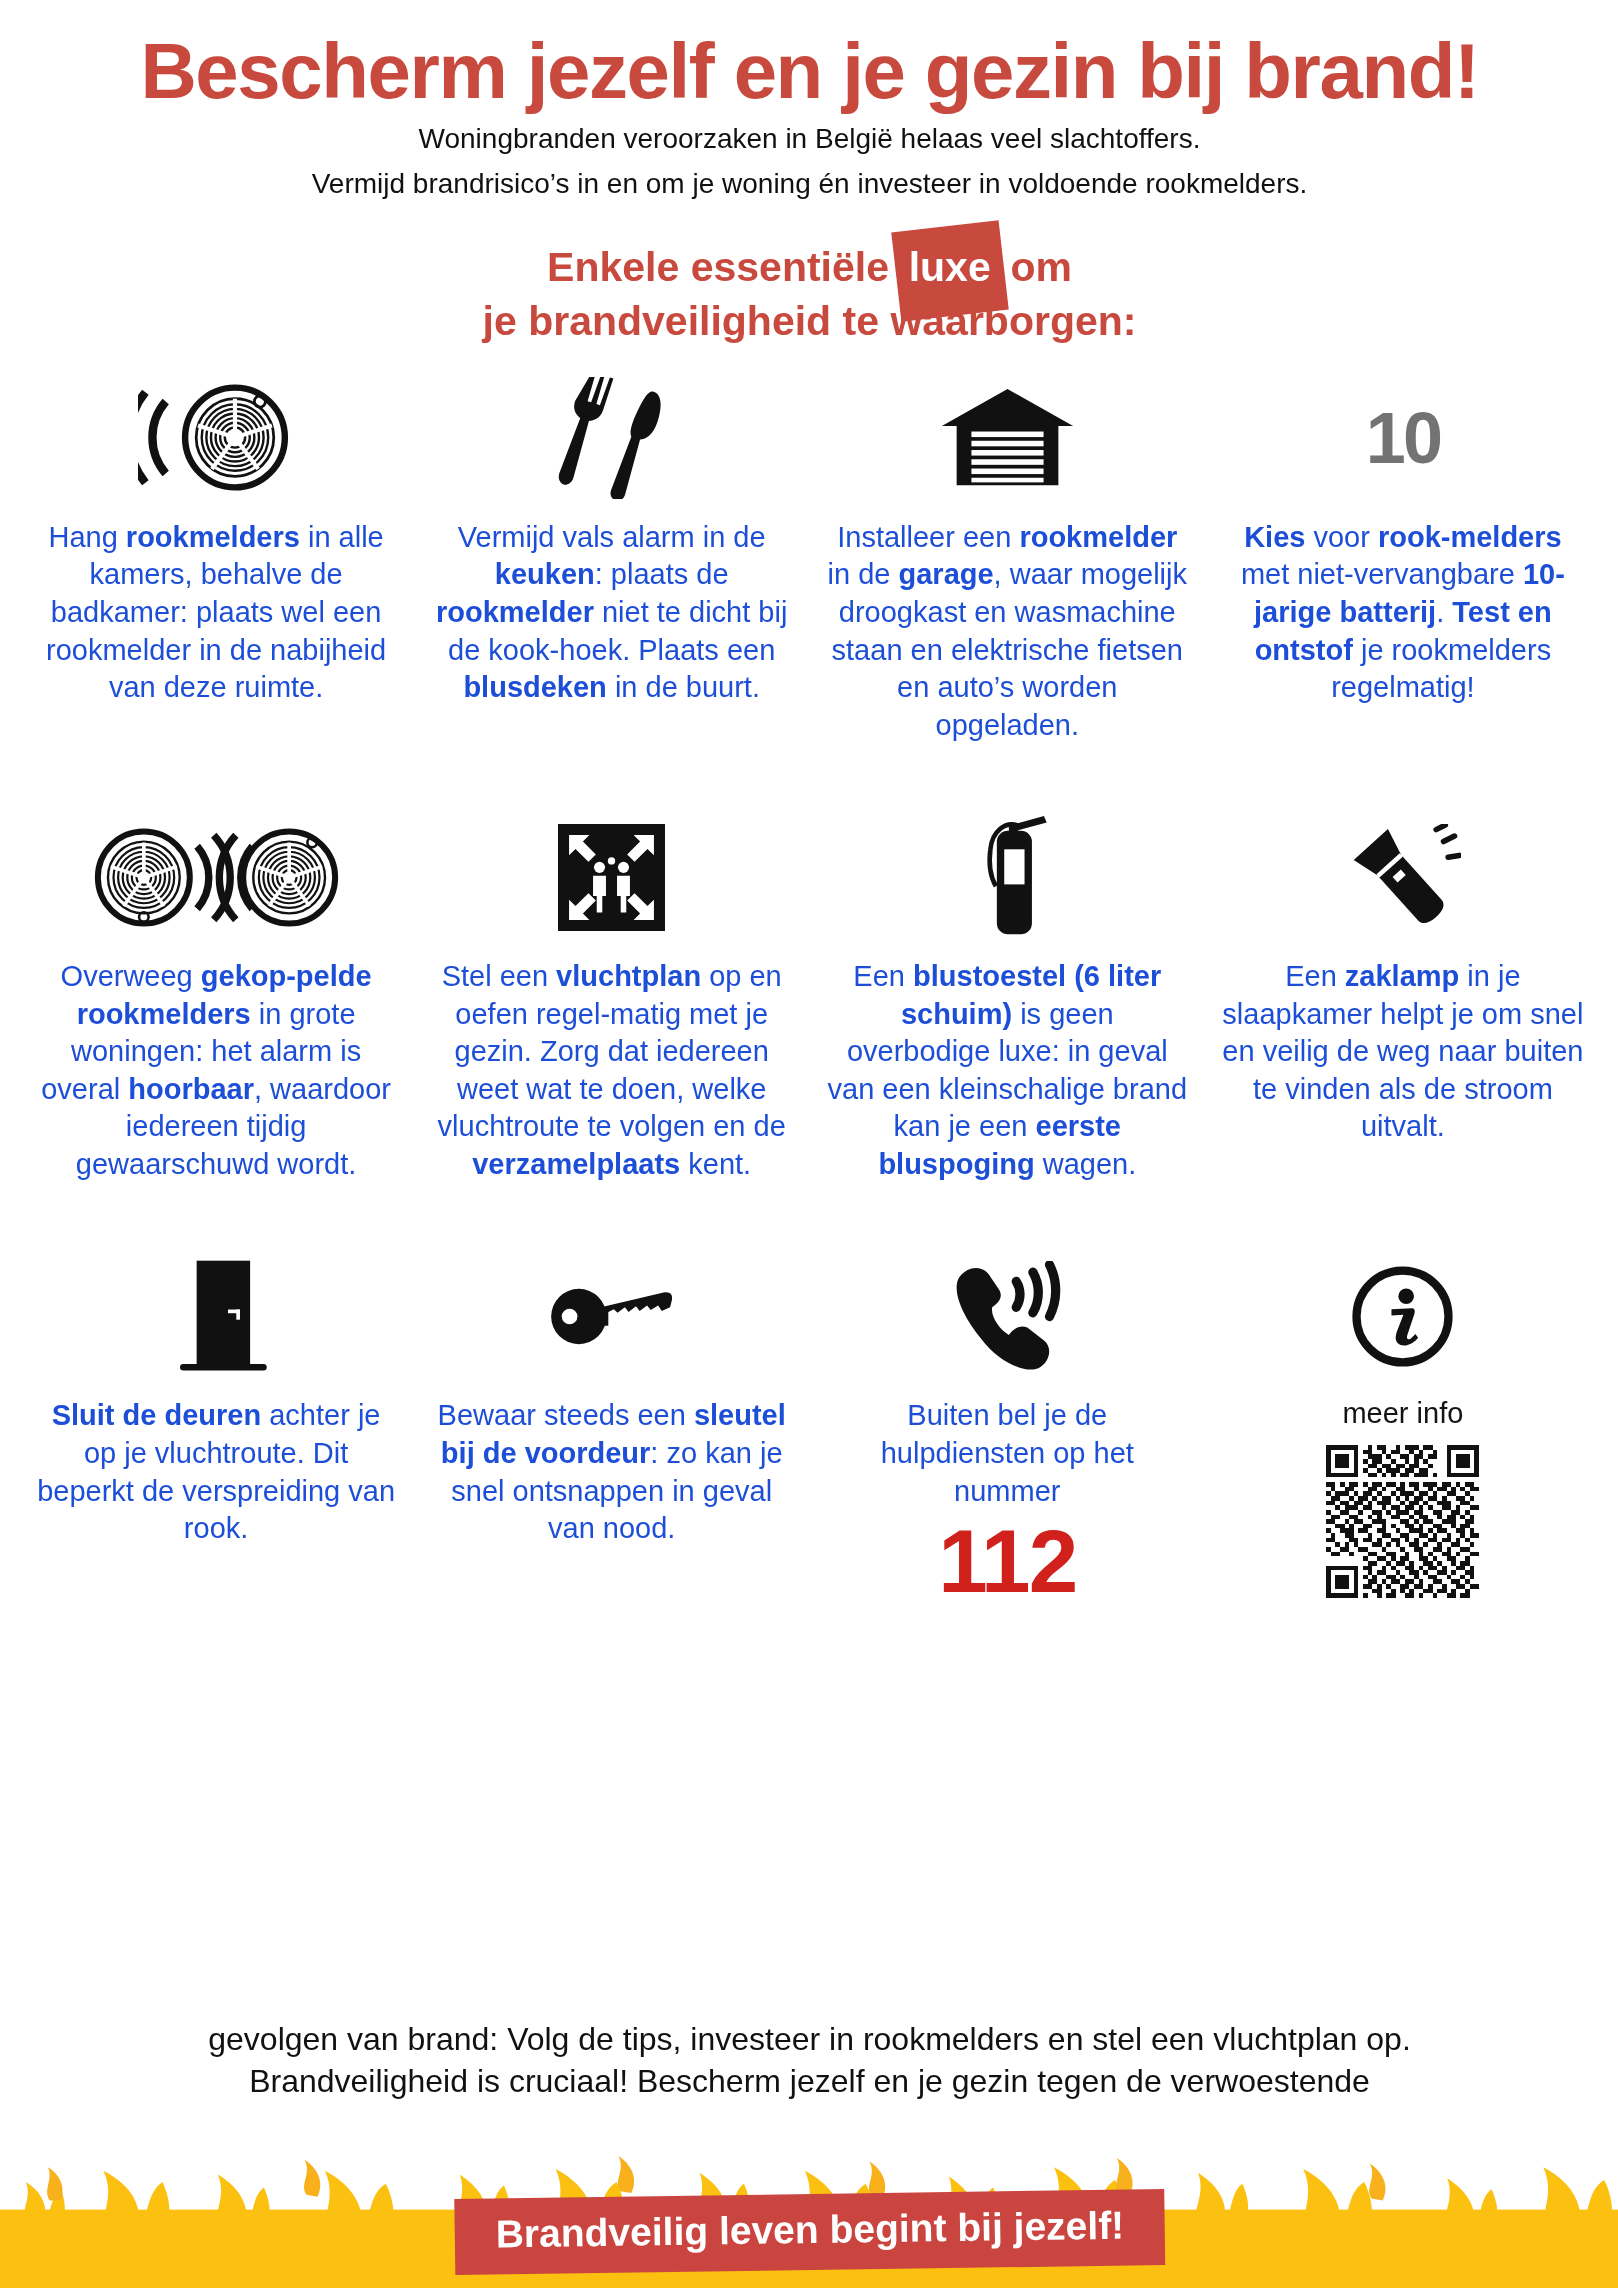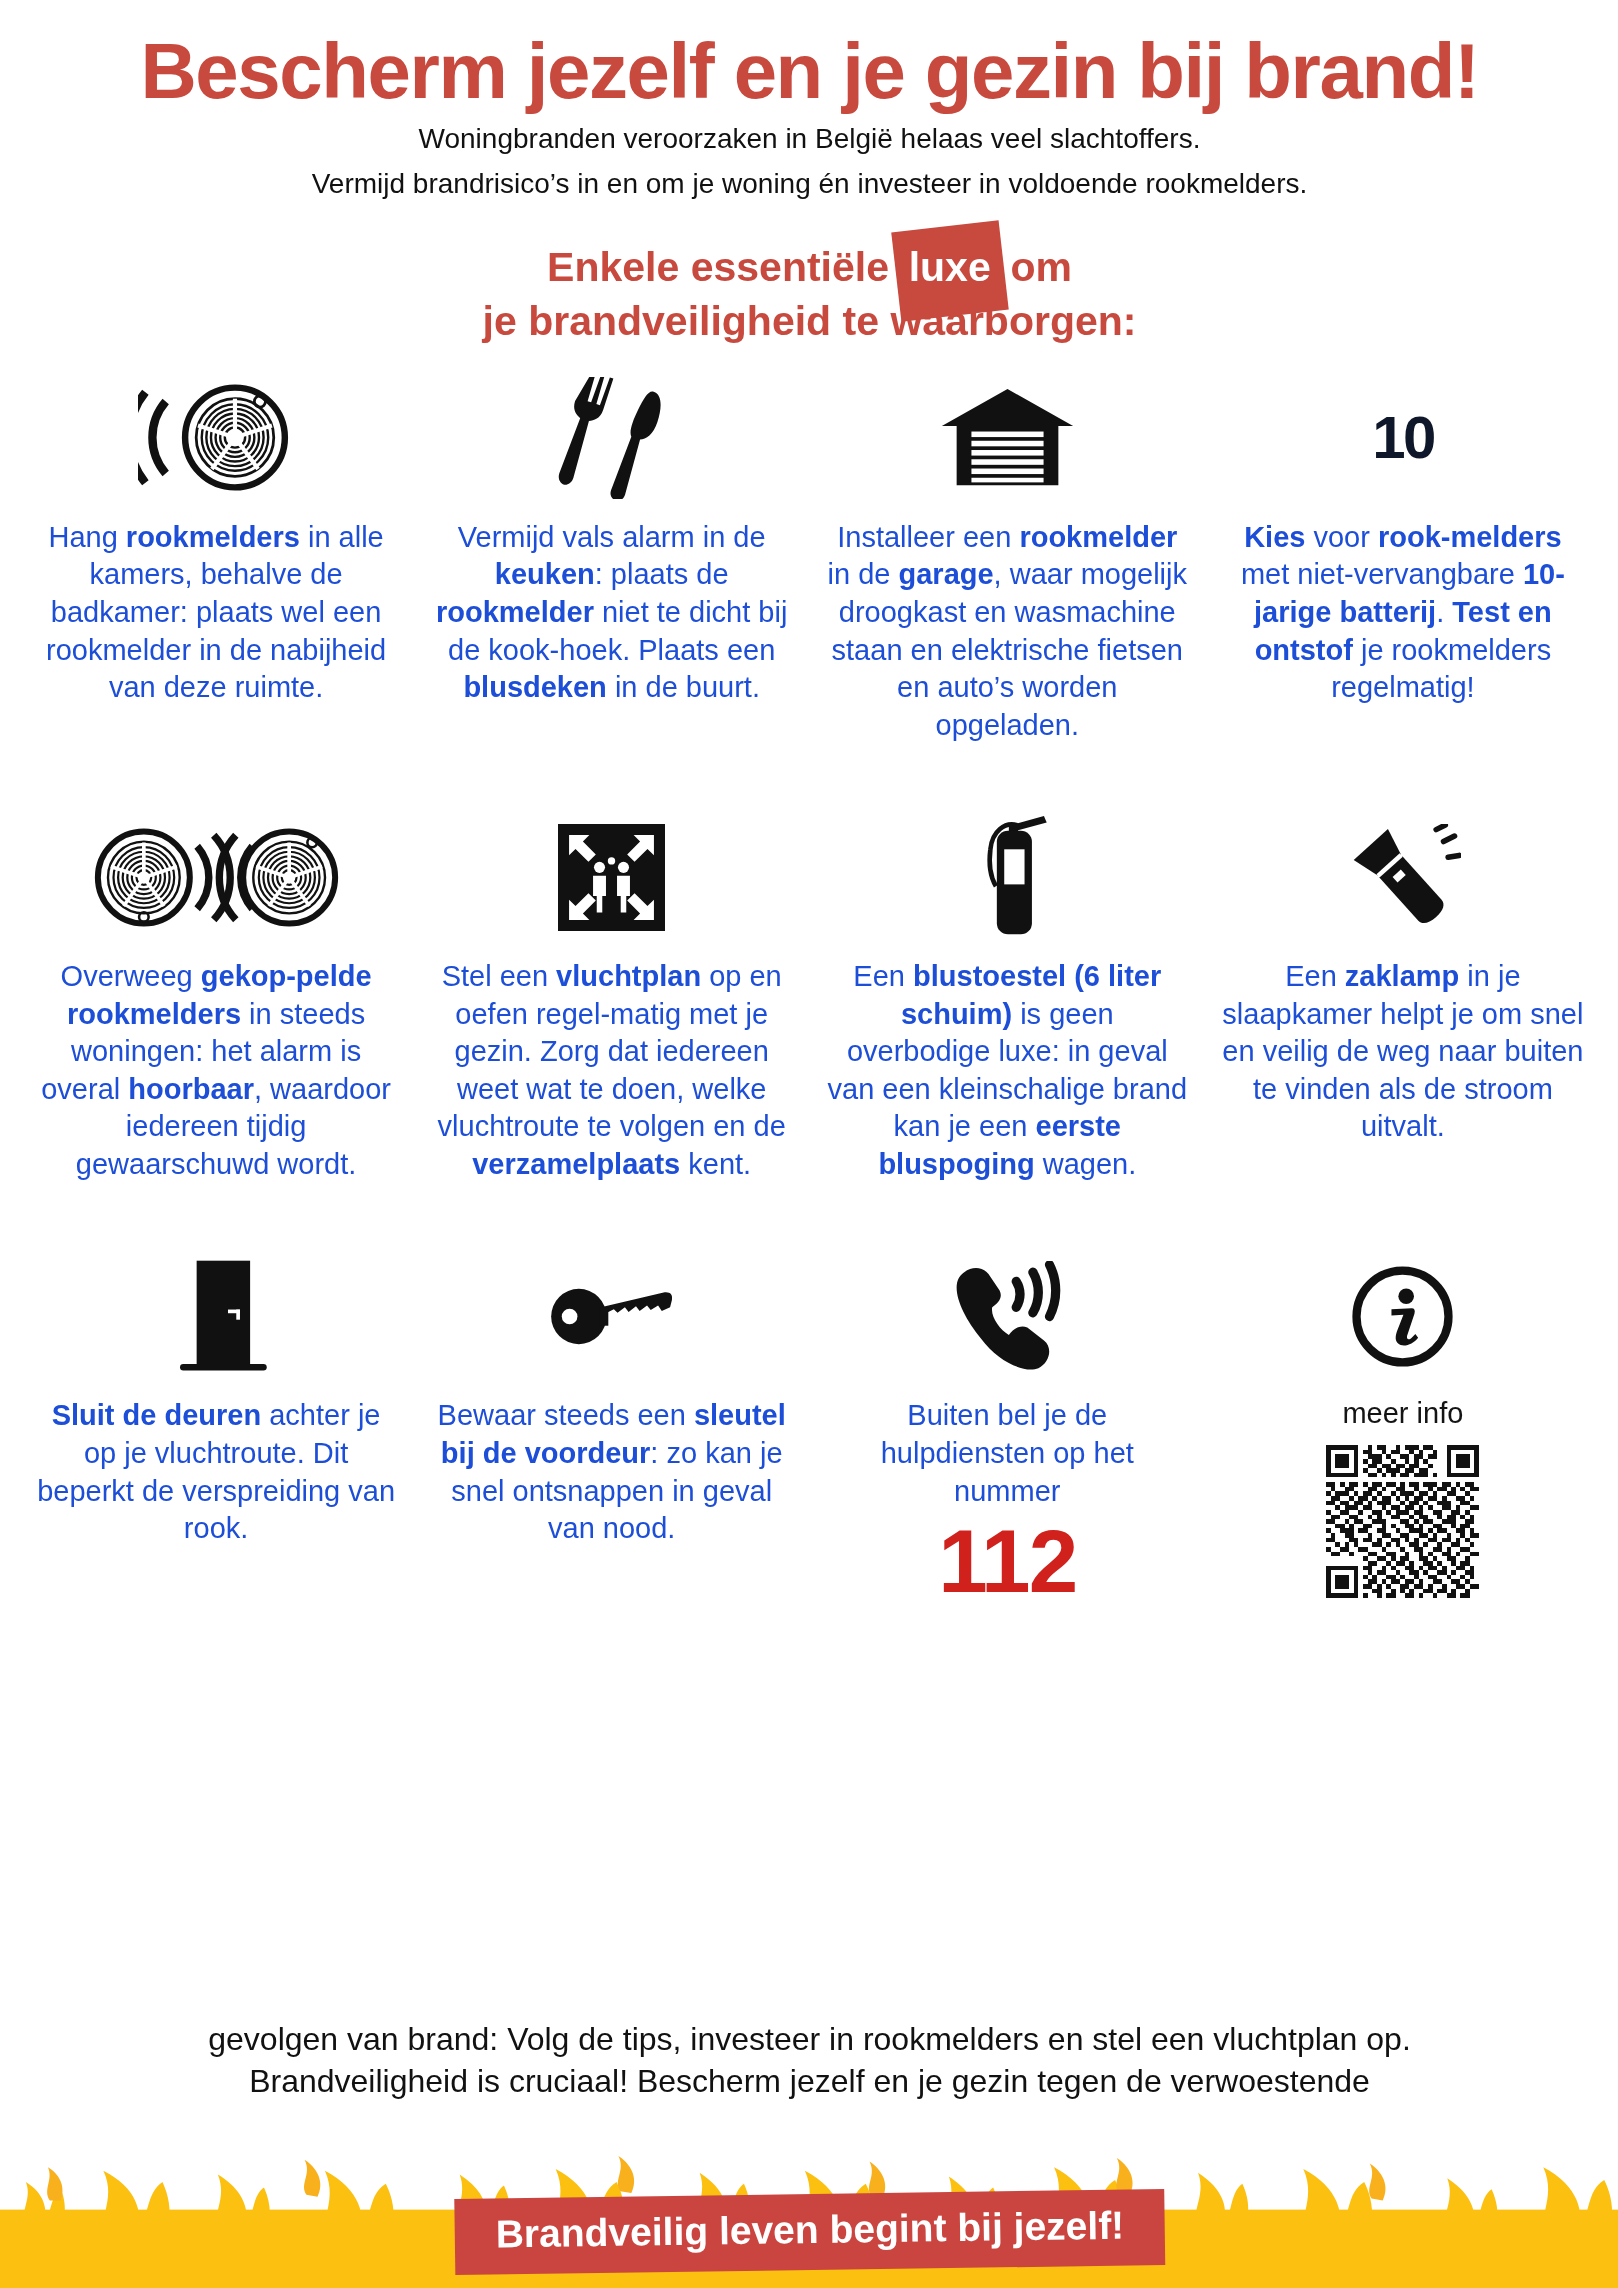--- a/index.html
+++ b/index.html
@@ -91,23 +91,23 @@
     text-align: center;
     font-size: 29px;
     line-height: 1.295;
     color: #1d4ed8;
     font-weight: 300;
   }
   .card-text b { font-weight: 700; }
   .row-gap-spacer { height: 72px; grid-column: 1 / -1; }
 
   .ten-number {
-    font-size: 60px;
+    font-size: 72px;
     font-weight: 900;
-    color: #0f172a;
+    color: #737373;
     letter-spacing: -2.8px;
     line-height: 1;
   }
 
   .big-number {
     color: #d0211c;
     font-size: 89px;
     font-weight: 900;
     line-height: 1.02;
     letter-spacing: -1.8px;
@@ -295,21 +295,21 @@
               <line x1="212" y1="56" x2="212" y2="18"></line>
               <line x1="212" y1="56" x2="248" y2="44"></line>
               <line x1="212" y1="56" x2="234" y2="87"></line>
               <line x1="212" y1="56" x2="190" y2="87"></line>
               <line x1="212" y1="56" x2="176" y2="44"></line>
             </g>
             <circle cx="237" cy="18" r="5.2" fill="none" stroke="#111" stroke-width="2.8"></circle>
           </g>
         </svg>
       </div>
-      <div class="card-text"><span>Overweeg </span><b>gekop-pelde rookmelders</b><span> in steeds woningen: het alarm is overal </span><b>hoorbaar</b><span>, waardoor iedereen tijdig gewaarschuwd wordt.</span></div>
+      <div class="card-text"><span>Overweeg </span><b>gekop-pelde rookmelders</b><span> in grote woningen: het alarm is overal </span><b>hoorbaar</b><span>, waardoor iedereen tijdig gewaarschuwd wordt.</span></div>
     </div>
 
     <div class="card">
       <div class="icon-box">
         <svg width="107" height="107" viewBox="0 0 116 116">
           <rect x="0" y="0" width="116" height="116" fill="#111"></rect>
           <g fill="#fff">
             <path d="M12 12 L34 12 L27 19 L41 33 L33 41 L19 27 L12 34 Z"></path>
             <path d="M104 12 L82 12 L89 19 L75 33 L83 41 L97 27 L104 34 Z"></path>
             <path d="M12 104 L34 104 L27 97 L41 83 L33 75 L19 89 L12 82 Z"></path>

